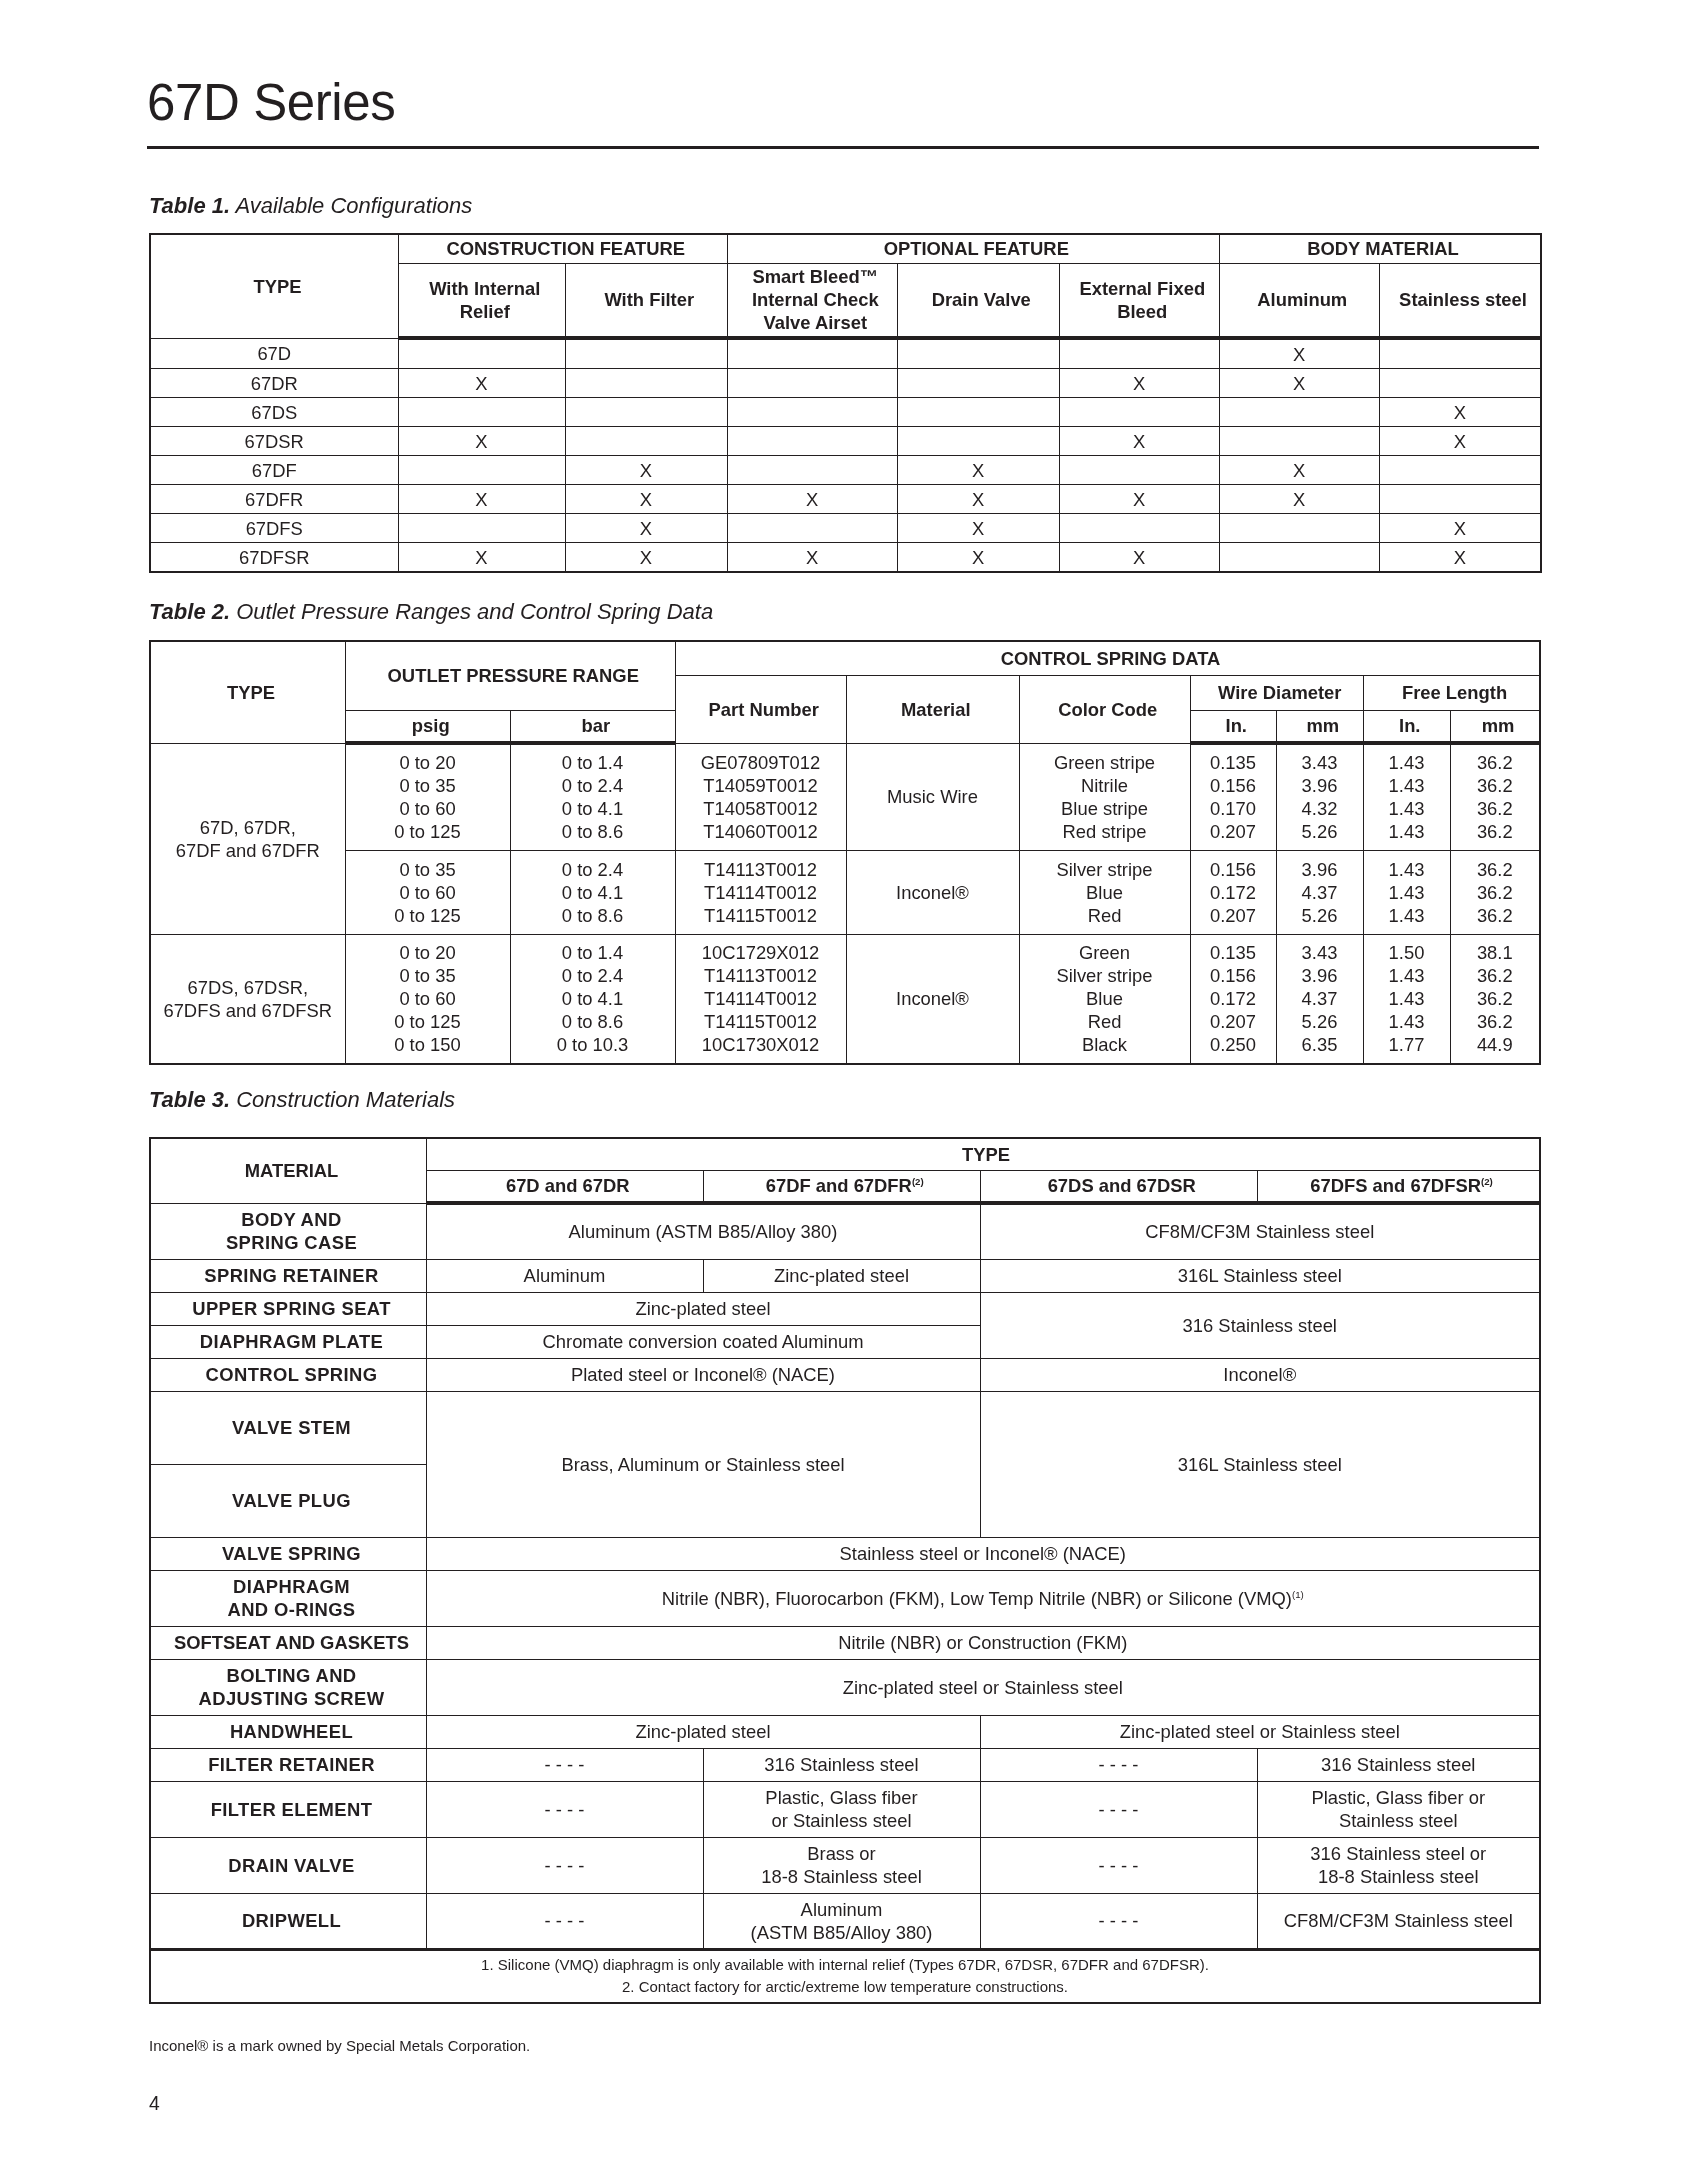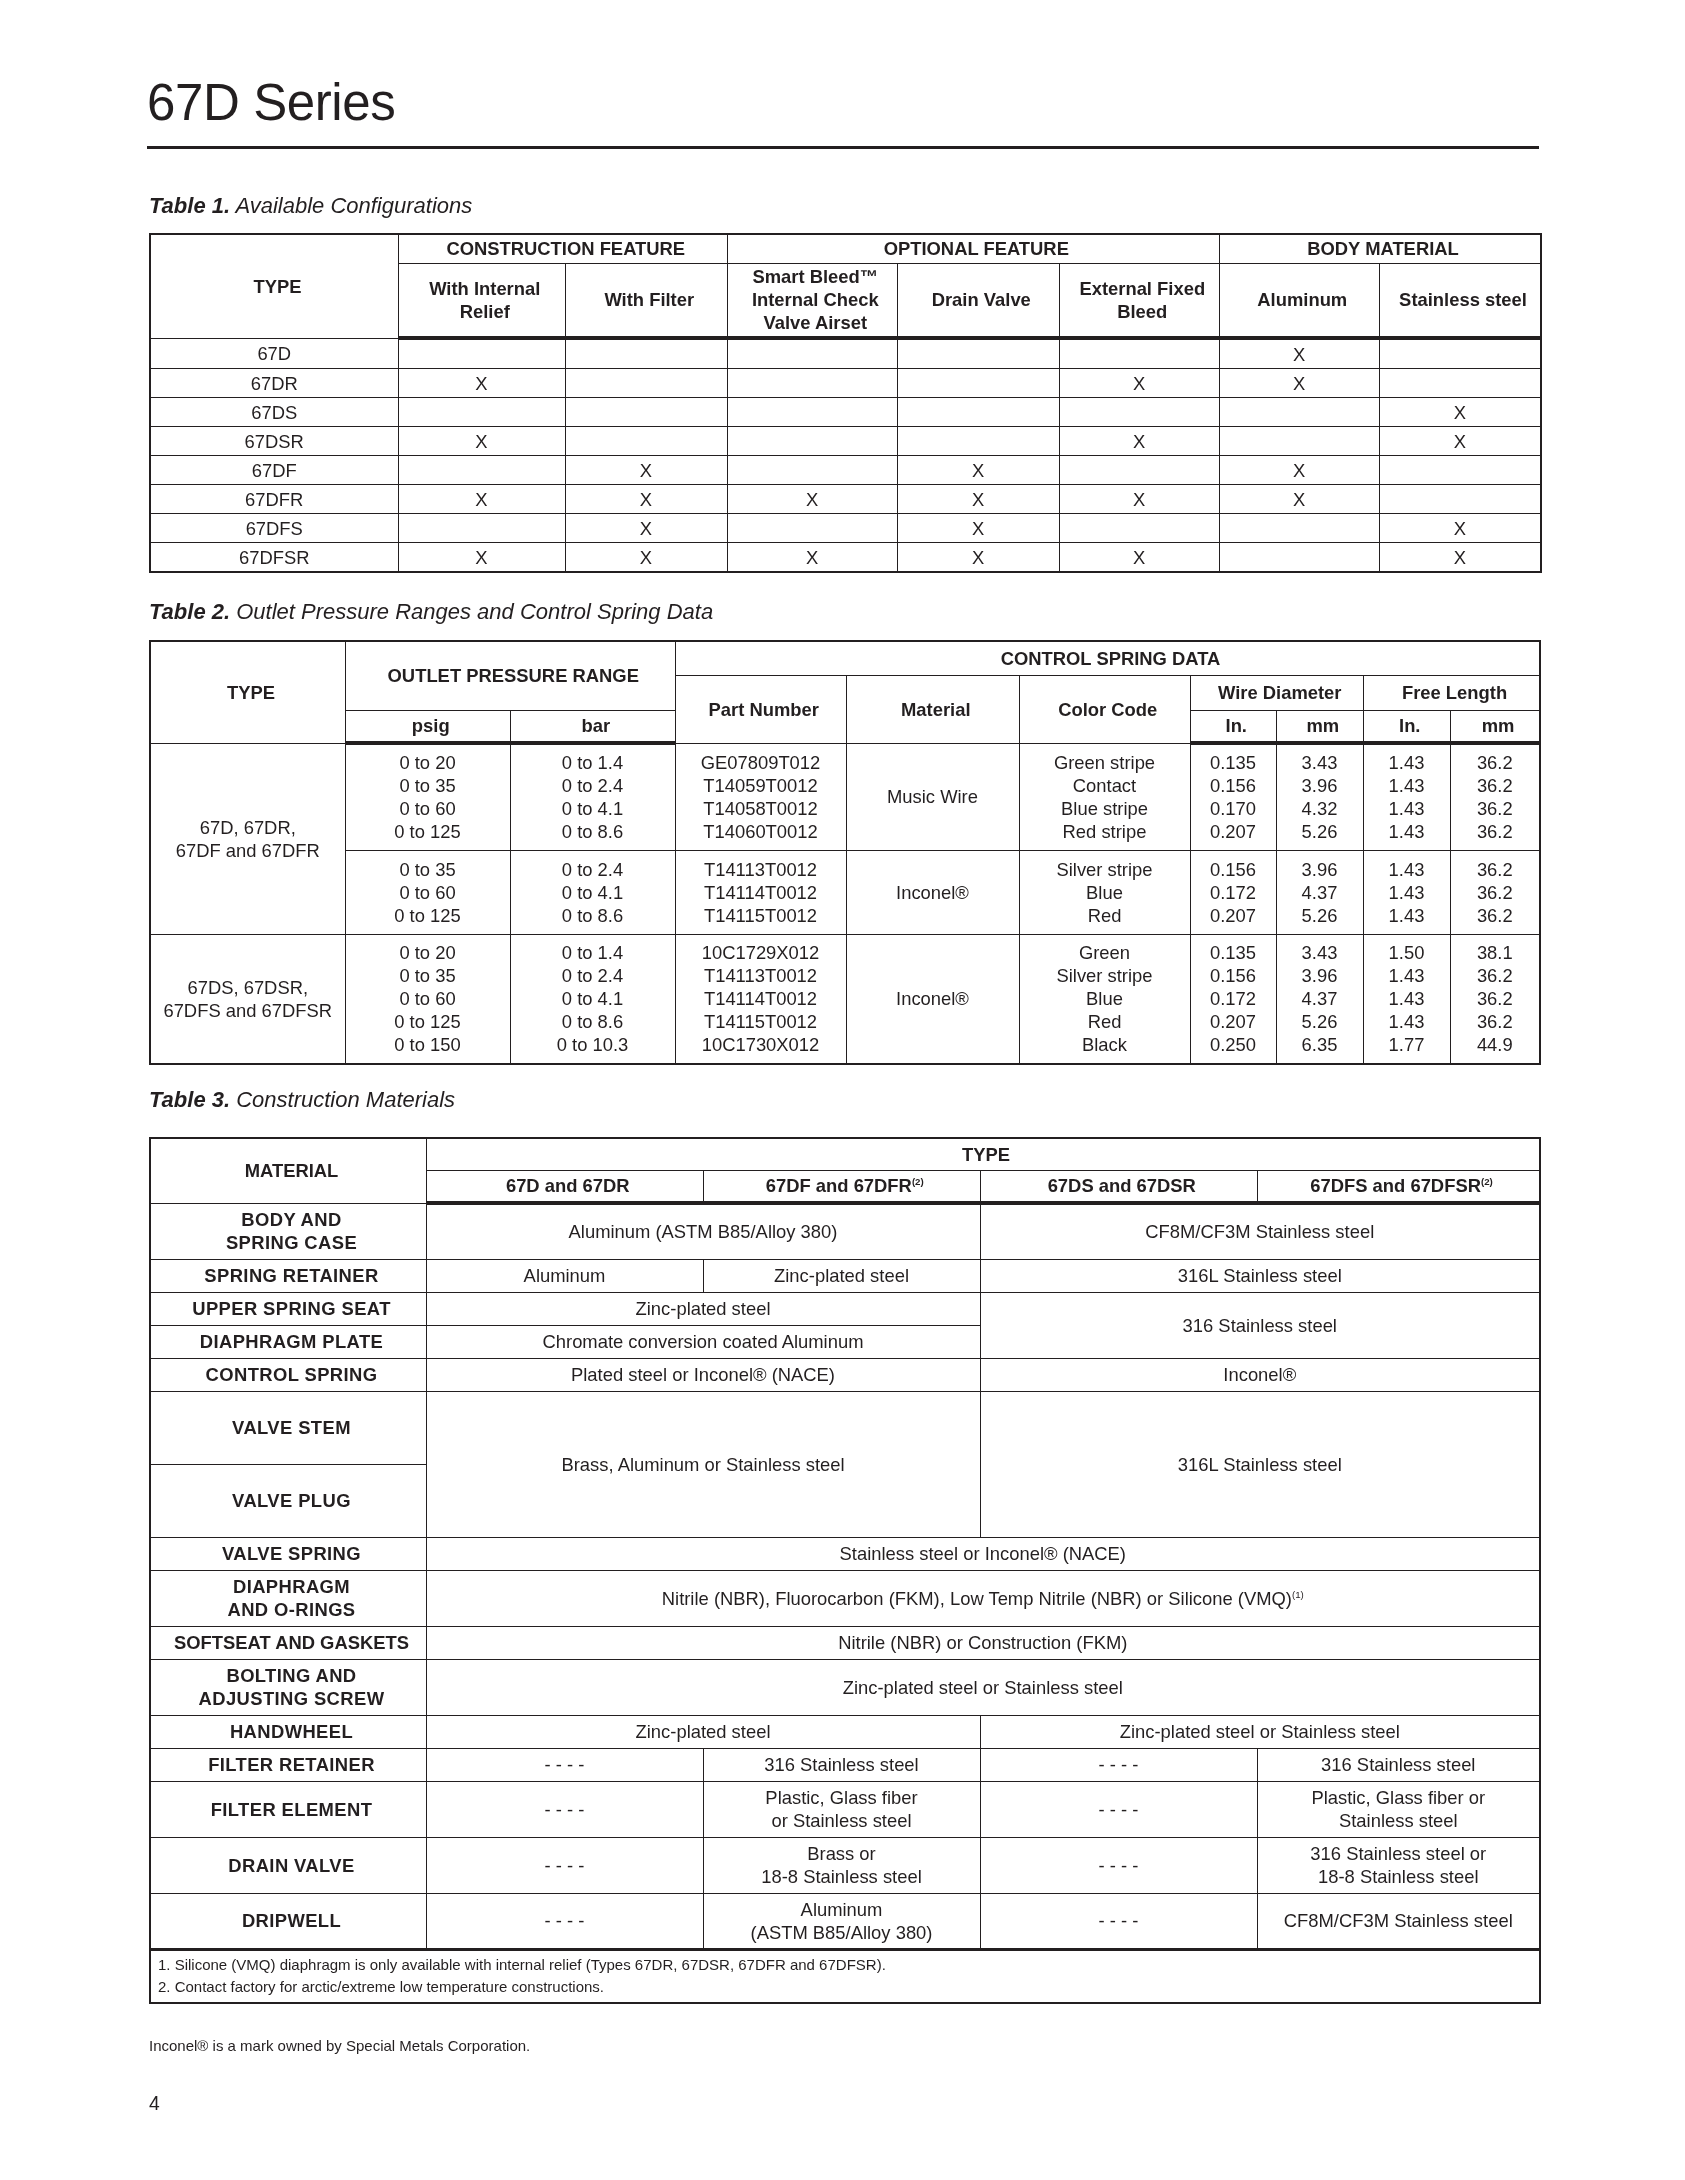--- a/index.html
+++ b/index.html
@@ -13,21 +13,21 @@
   td, th { border: 1.8px solid #231f20; text-align: center; vertical-align: middle; padding: 0 3.5px; line-height: 23px; }
   th { font-weight: bold; padding-left: 10px; }
   .thick-bottom th, .thick-bottom td { border-bottom: 4.4px solid #231f20; }
   .outer { border: 2.6px solid #231f20; }
   #t1 { top: 233px; }
   #t1 tbody td { height: 28px; padding: 0; line-height: 27px; }
   #t2 { top: 640px; }
   #t2 tbody td { line-height: 23px; padding: 1.8px 3.5px; }
   #t3 { top: 1137px; }
   #t3 th.rowh { font-weight: bold; letter-spacing: 0.4px; }
-  .notes td { text-align: left; font-size: 15px; line-height: 22px; padding: 3.5px 7px; }
+  .notes td { text-align: center; font-size: 15px; line-height: 22px; padding: 3.5px 7px; }
   .footnote { position: absolute; left: 149px; top: 2037px; font-size: 15px; }
   .page-num { position: absolute; left: 149px; top: 2093px; font-size: 19.3px; }
   sup { font-size: 9.7px; vertical-align: super; line-height: 0; }
 </style>
 </head>
 <body>
 
 <div class="page-title">67D Series</div>
 <div class="title-rule"></div>
 
@@ -202,21 +202,21 @@
         </td>
         <td>
           <div>GE07809T012</div>
           <div>T14059T0012</div>
           <div>T14058T0012</div>
           <div>T14060T0012</div>
         </td>
         <td>Music Wire</td>
         <td>
           <div>Green stripe</div>
-          <div>Contact</div>
+          <div>Nitrile</div>
           <div>Blue stripe</div>
           <div>Red stripe</div>
         </td>
         <td>
           <div>0.135</div>
           <div>0.156</div>
           <div>0.170</div>
           <div>0.207</div>
         </td>
         <td>

